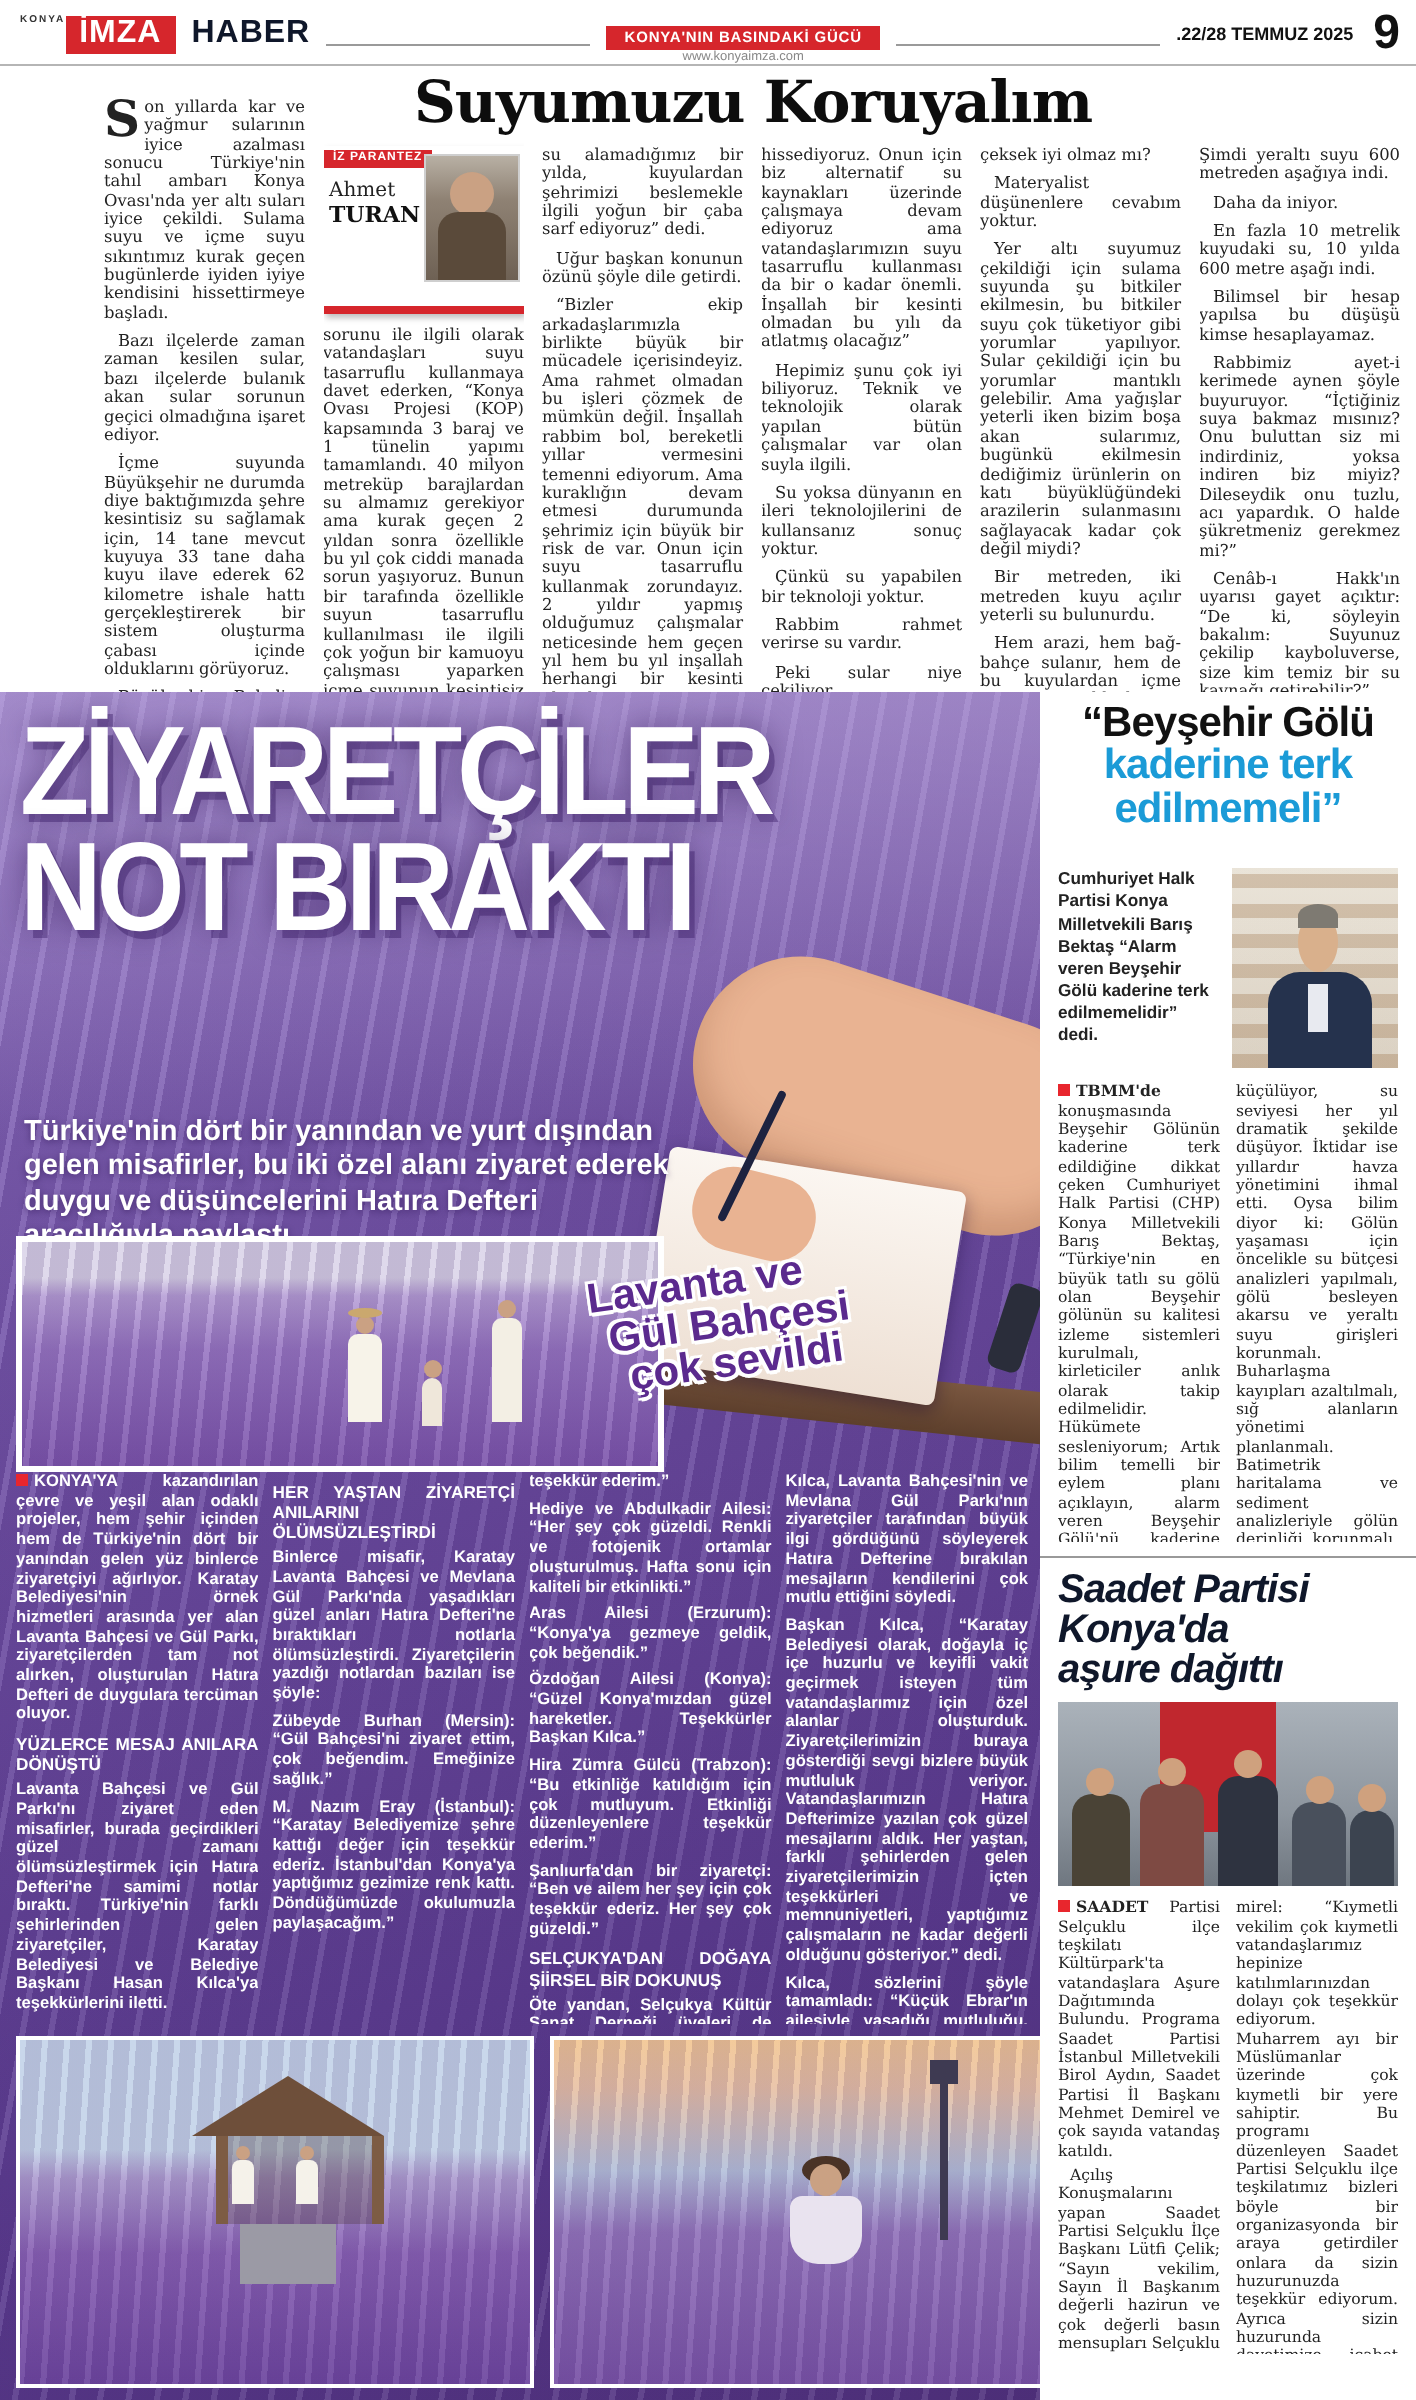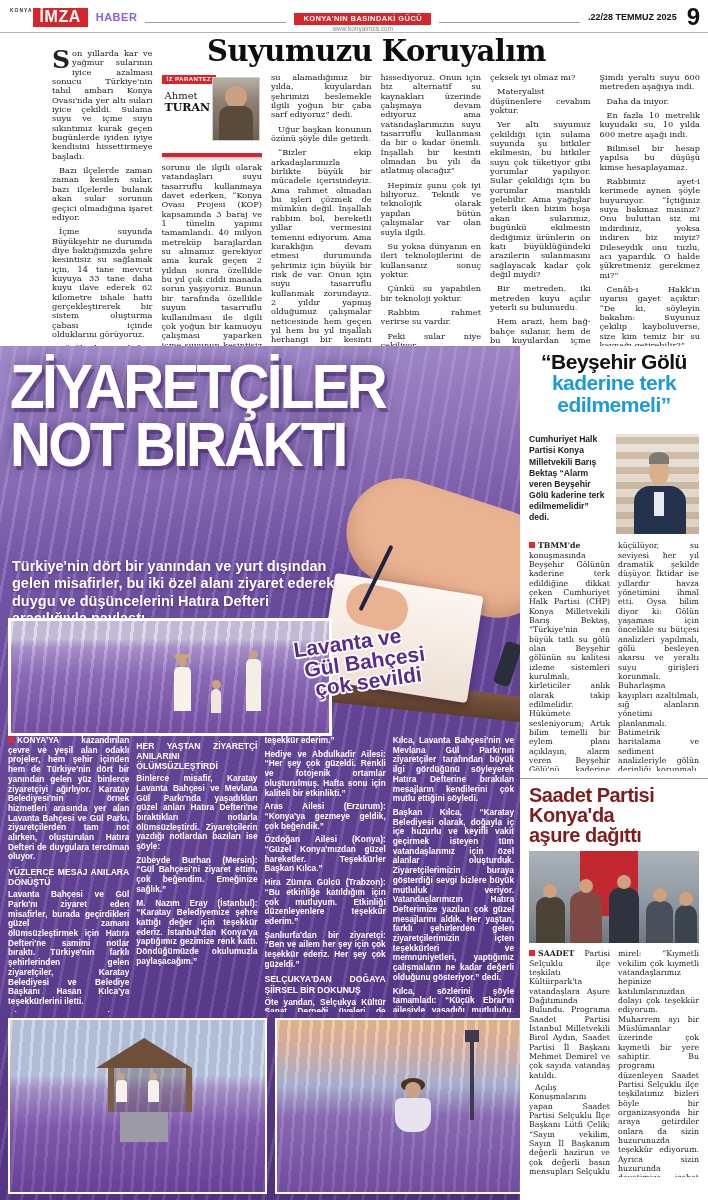--- a/index.html
+++ b/index.html
@@ -4,21 +4,21 @@
 <style>
   html,body{margin:0;padding:0;background:#e9e9e9;}
   .page{position:relative;width:708px;height:1200px;background:#fff;overflow:hidden;
         font-family:"DejaVu Serif",serif;color:#1a1a1a;margin:0 auto;}
   
   .hdr{position:relative;height:30px;display:flex;align-items:center;padding:2px 8px 0 8px;
        border-bottom:1px solid #b5b5b5;font-family:"Liberation Sans",sans-serif;}
   .brand-wrap{display:flex;flex-direction:row;line-height:1;}
   .brand-small{font-size:5px;font-weight:700;color:#333;letter-spacing:1px;margin-left:2px;}
   .brand{background:#d6262c;color:#fff;font-weight:800;font-size:16px;padding:1px 7px 2px 7px;letter-spacing:.5px;}
-  .section-name{font-weight:800;font-size:11px;color:#8b5cf6;margin-left:8px;letter-spacing:.5px;}
+  .section-name{font-weight:800;font-size:16px;color:#0f172a;margin-left:8px;letter-spacing:.5px;}
   .hdr-rule{flex:1;height:1px;background:#9a9a9a;margin:10px 8px 0 8px;}
   .center-banner{display:flex;flex-direction:column;align-items:center;line-height:1;}
   .center-banner .red{background:#d6262c;color:#fff;font-size:7.5px;font-weight:800;padding:2px 9px;letter-spacing:.4px;margin-top:11px;}
   .center-banner .site{font-size:6.5px;color:#888;margin-top:1px;}
   .date{font-size:9px;font-weight:800;color:#111;white-space:nowrap;}
   .pageno{font-size:24px;font-weight:800;color:#111;margin-left:10px;line-height:.9;}
   
   .water{position:relative;height:313px;padding:0 8px;overflow:hidden;}
   .water-title{position:absolute;left:140px;right:95px;top:1px;text-align:center;
                font-size:29px;font-weight:bold;color:#0d0d0d;letter-spacing:-.5px;}
@@ -126,22 +126,22 @@
   .mp-suit{position:absolute;left:22%;bottom:-4px;width:62%;height:52%;background:#25324d;border-radius:16px 16px 0 0;}
   .mp-shirt{position:absolute;left:46%;bottom:18px;width:12%;height:24%;background:#e8eaf0;}
   .mp-head{position:absolute;left:40%;top:22%;width:24%;height:30%;border-radius:50%;background:#d9b08c;}
   .mp-hair{position:absolute;left:40%;top:18%;width:24%;height:12%;border-radius:50% 50% 0 0;background:#7e7a72;}
   .b-body{display:flex;gap:8px;margin-top:7px;height:230px;overflow:hidden;
           font-size:7.8px;line-height:1.2;text-align:justify;color:#222;}
   .b-bodycol{flex:1;overflow:hidden;}
   .b-bodycol .para{margin:0 0 3px 0;text-indent:6px;}
   .b-bodycol .para:first-child{text-indent:0;}
   .rail-divider{height:1px;background:#999;margin:7px -9px 0 -9px;}
-  .s-head{font-family:"Liberation Sans",sans-serif;font-weight:800;color:#7f1d1d;
-          font-size:20px;line-height:1.0;letter-spacing:-.5px;margin-top:6px;}
+  .s-head{font-family:"Liberation Sans",sans-serif;font-weight:800;color:#0f172a;
+          font-size:20px;line-height:1.0;letter-spacing:-.5px;margin-top:6px;font-style:italic;}
   .s-photo{margin-top:6px;height:92px;position:relative;overflow:hidden;
       background:linear-gradient(180deg,#aab2ba 0%,#8d959e 60%,#6f7780 100%);}
   .s-flag{position:absolute;left:30%;top:0;width:34%;height:70%;background:#c0272e;}
   .s-man{position:absolute;bottom:-4px;border-radius:10px 10px 0 0;background:#3a3f49;}
   .s-man::before{content:"";position:absolute;left:50%;top:-13px;width:14px;height:14px;margin-left:-7px;border-radius:50%;background:#cfa17e;}
   .s-man.m1{left:4%;width:17%;height:55%;background:#4a4336;}
   .s-man.m2{left:24%;width:19%;height:60%;background:#7e4a43;}
   .s-man.m3{left:47%;width:18%;height:64%;background:#2e3340;}
   .s-man.m4{left:69%;width:16%;height:50%;background:#49505c;}
   .s-man.m5{left:86%;width:13%;height:46%;background:#3c4450;}

